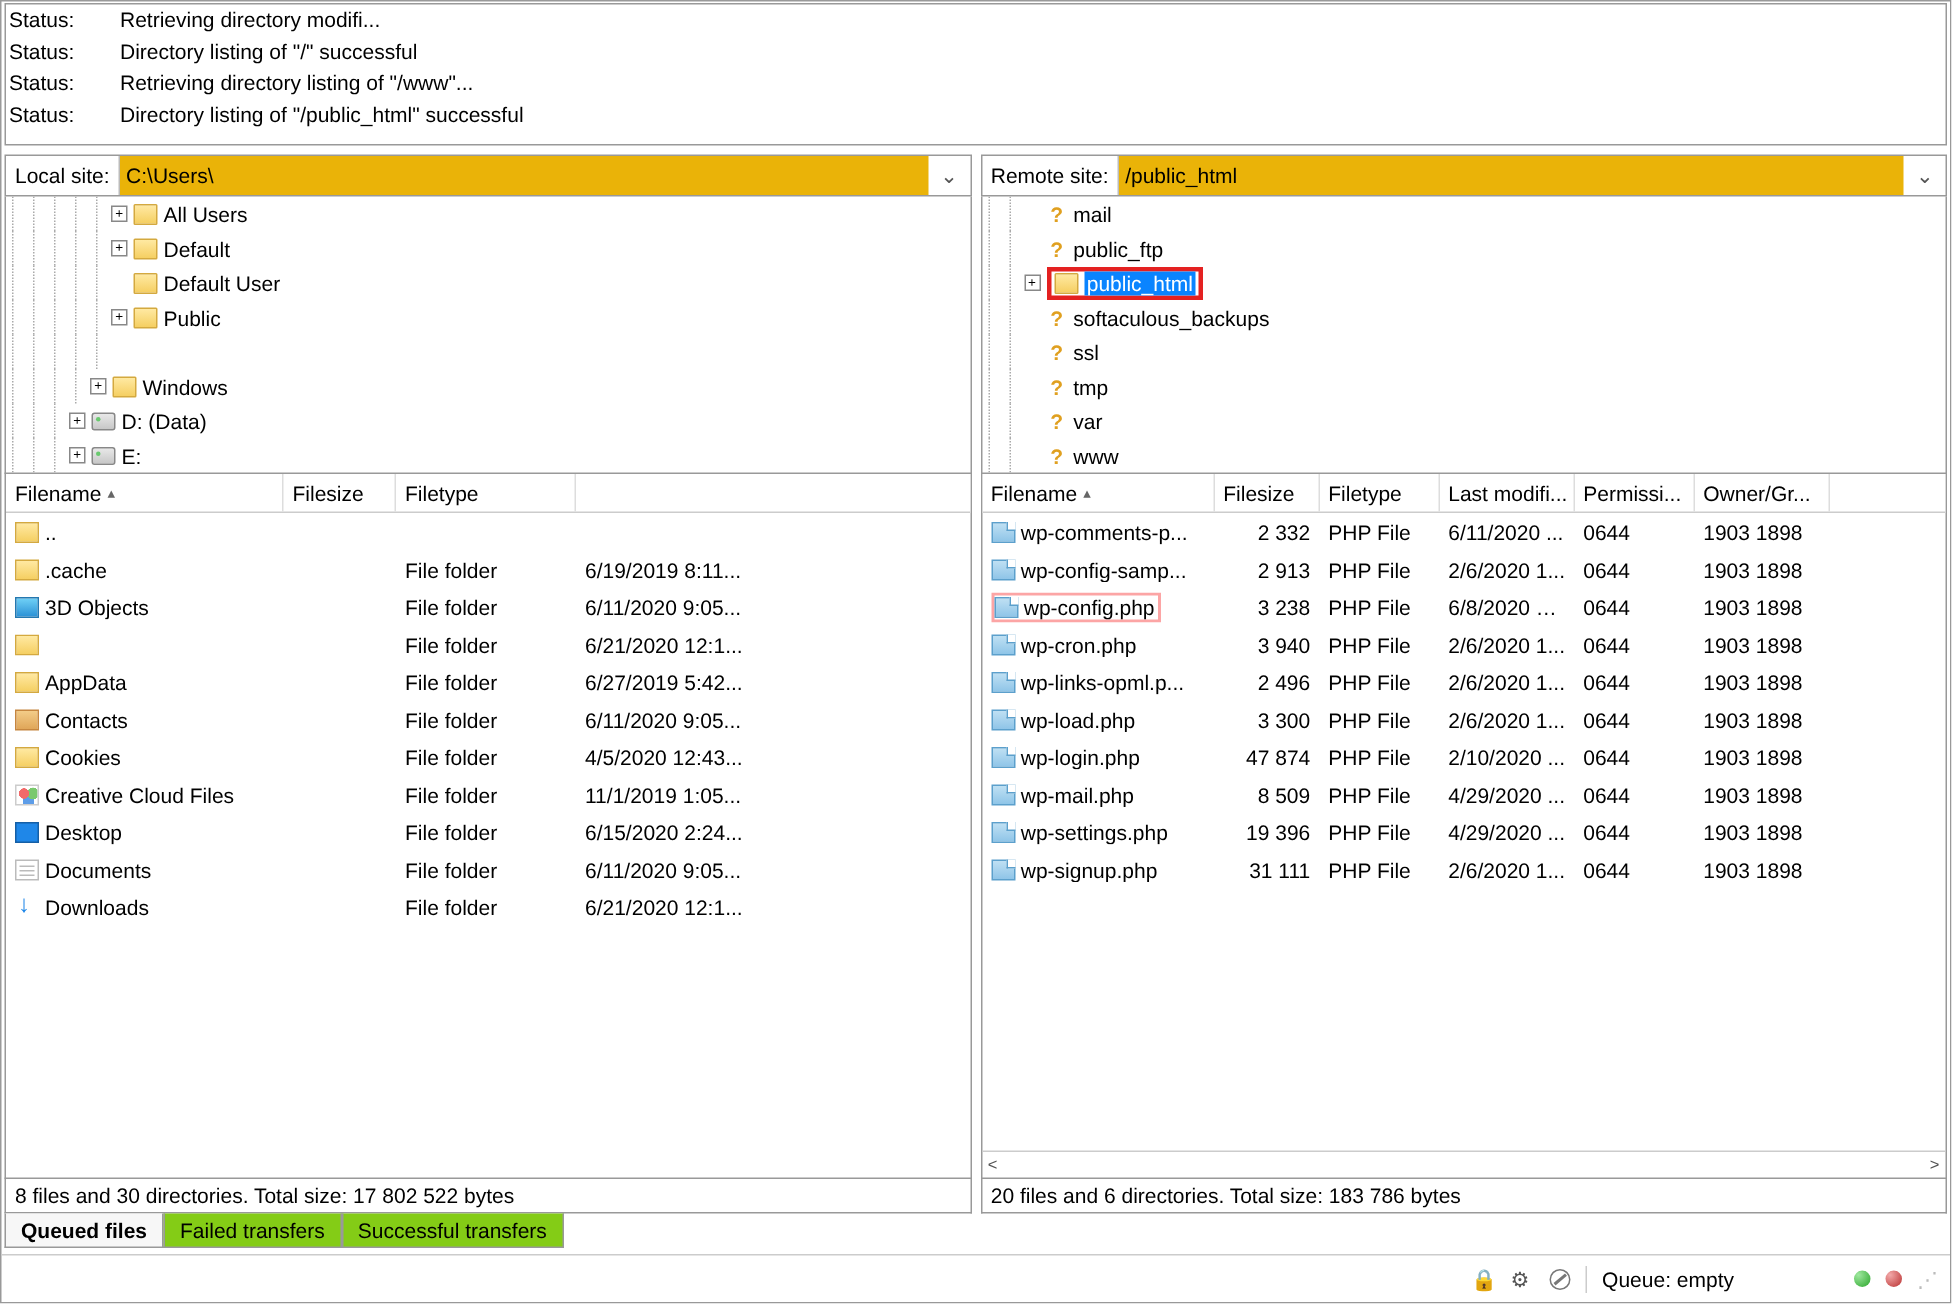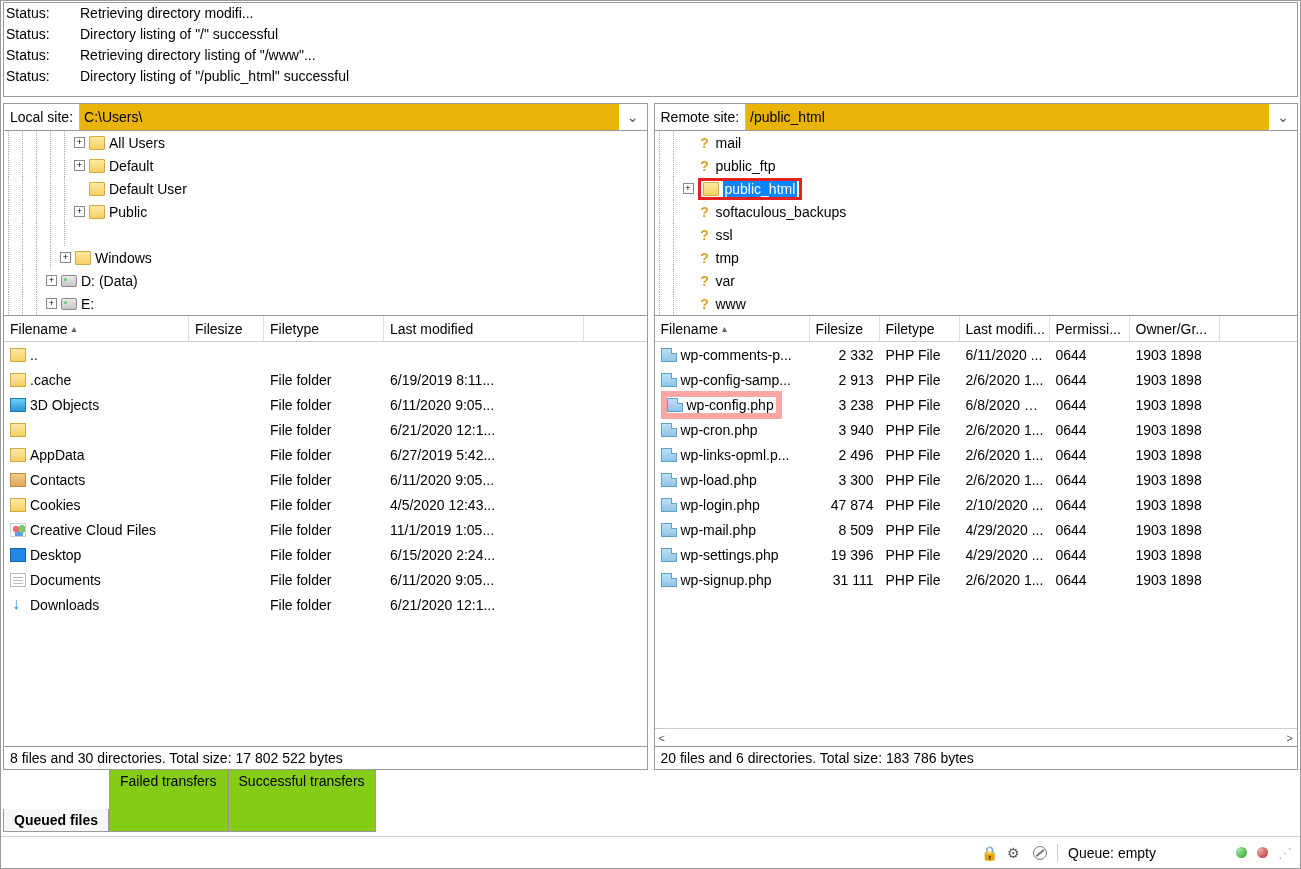--- a/index.html
+++ b/index.html
@@ -50,36 +50,36 @@
 .fico.spec { background: linear-gradient(#f3cc88,#e0a659); border:1px solid #c6863f; }
 .fico.desk { background:#1f87e8; border:1px solid #155fa6;}
 .fico.doc { background:#fff; border:1px solid #bbb; position:relative;}
 .fico.doc::after{content:"";position:absolute;left:2px;top:3px;right:2px;height:1px;background:#bbb;box-shadow:0 3px #bbb,0 6px #bbb;}
 .fico.dl { background:#fff; position:relative; }
 .fico.dl::after{content:"↓";color:#1f87e8;font-weight:bold;position:absolute;left:2px;top:-3px;font-size:16px;}
 .fico.cc { background:radial-gradient(circle at 5px 5px,#f26a6a 30%,transparent 31%),radial-gradient(circle at 11px 5px,#7ac96d 30%,transparent 31%),radial-gradient(circle at 8px 10px,#5d9de8 30%,transparent 31%),#fff;border:1px solid #ccc;}
 .fico.php { background:linear-gradient(#bfe0f3,#8fc5e8); border:1px solid #5ca0cc; position:relative;}
 .fico.php::after{content:"";position:absolute;right:-1px;top:-1px;width:5px;height:5px;background:#fff;border-left:1px solid #5ca0cc;border-bottom:1px solid #5ca0cc;}
 .fico.up { background:linear-gradient(#ffe9a2,#f5cf62); border:1px solid #d4a93f;}
-.red-box2 { border:6px solid #fca5a5; padding:0 2px 0 0; display:inline-flex; align-items:center; gap:4px;}
+.red-box2 { border:2px solid #fca5a5; padding:0 2px 0 0; display:inline-flex; align-items:center; gap:4px;}
 .hscroll { height:18px; border-top:1px solid #ccc; display:flex; align-items:center; justify-content:space-between; font-size:11px; color:#555;}
 .hscroll span{padding:0 4px;cursor:pointer;}
 
 
 .summary { border:1px solid #999; border-top:none; padding:3px 6px; background:#fff;}
 
 
 .queue { height:95px; border:1px solid #999; margin: 6px 2px 0 2px; background:#fff; }
 .queue-header { display:flex; height:26px; border-bottom:1px solid #ddd; }
 .queue-header .col{ padding:0 6px; border-right:1px solid #ddd; display:flex; align-items:center;}
 
 
 .tabs { display:flex; margin: 0 2px; }
 .tab { border:1px solid #999; border-top:none; padding:3px 10px; background:#84cc16; cursor:pointer; font-size:14px;}
-.tab.active { font-weight:bold; background:#f7f7f7;margin-top:39px;}
+.tab.active { font-weight:bold; background:#f7f7f7;}
 
 
 .statusbar { height:32px; border-top:1px solid #ccc; margin-top:4px; display:flex; justify-content:flex-end; align-items:center; gap:10px; padding:0 10px;}
 .sb-icon { width:16px; height:16px; display:inline-block;}
 .sb-lock { color:#e0a020;}
 .sb-gear { color:#555;}
 .sb-ban { border:1.5px solid #777; border-radius:50%; width:14px;height:14px;position:relative;}
 .sb-ban::after{content:"";position:absolute;left:1px;top:5px;width:10px;height:1.5px;background:#777;transform:rotate(-40deg);}
 .sb-sep { width:1px; height:18px; background:#ccc;}
 .led { width:11px;height:11px;border-radius:50%;display:inline-block;}
@@ -197,21 +197,20 @@
             <span>E:</span>
           </div>
         </div>
       <div class="flist-wrap">
         <div class="flist">
           <div class="flist-inner" id="local-files">
               <div class="flist-header">
                 <div class="col" style="width: 185px;">Filename<span class="sort-arrow">▴</span></div>
                 <div class="col" style="width: 75px;">Filesize</div>
                 <div class="col" style="width: 120px;">Filetype</div>
-                <div class="col" style="width: 200px;">Last modified</div>
               </div>
               <div class="flist-row">
                 <div class="col col-name" style="width:185px">
                   <span class="fico up"></span>
                   <span>..</span>
                 </div>
                 <div class="col" style="width:75px;text-align:right;justify-content:flex-end"></div>
                 <div class="col" style="width:120px"></div>
                 <div class="col" style="width:200px"></div>
               </div>

